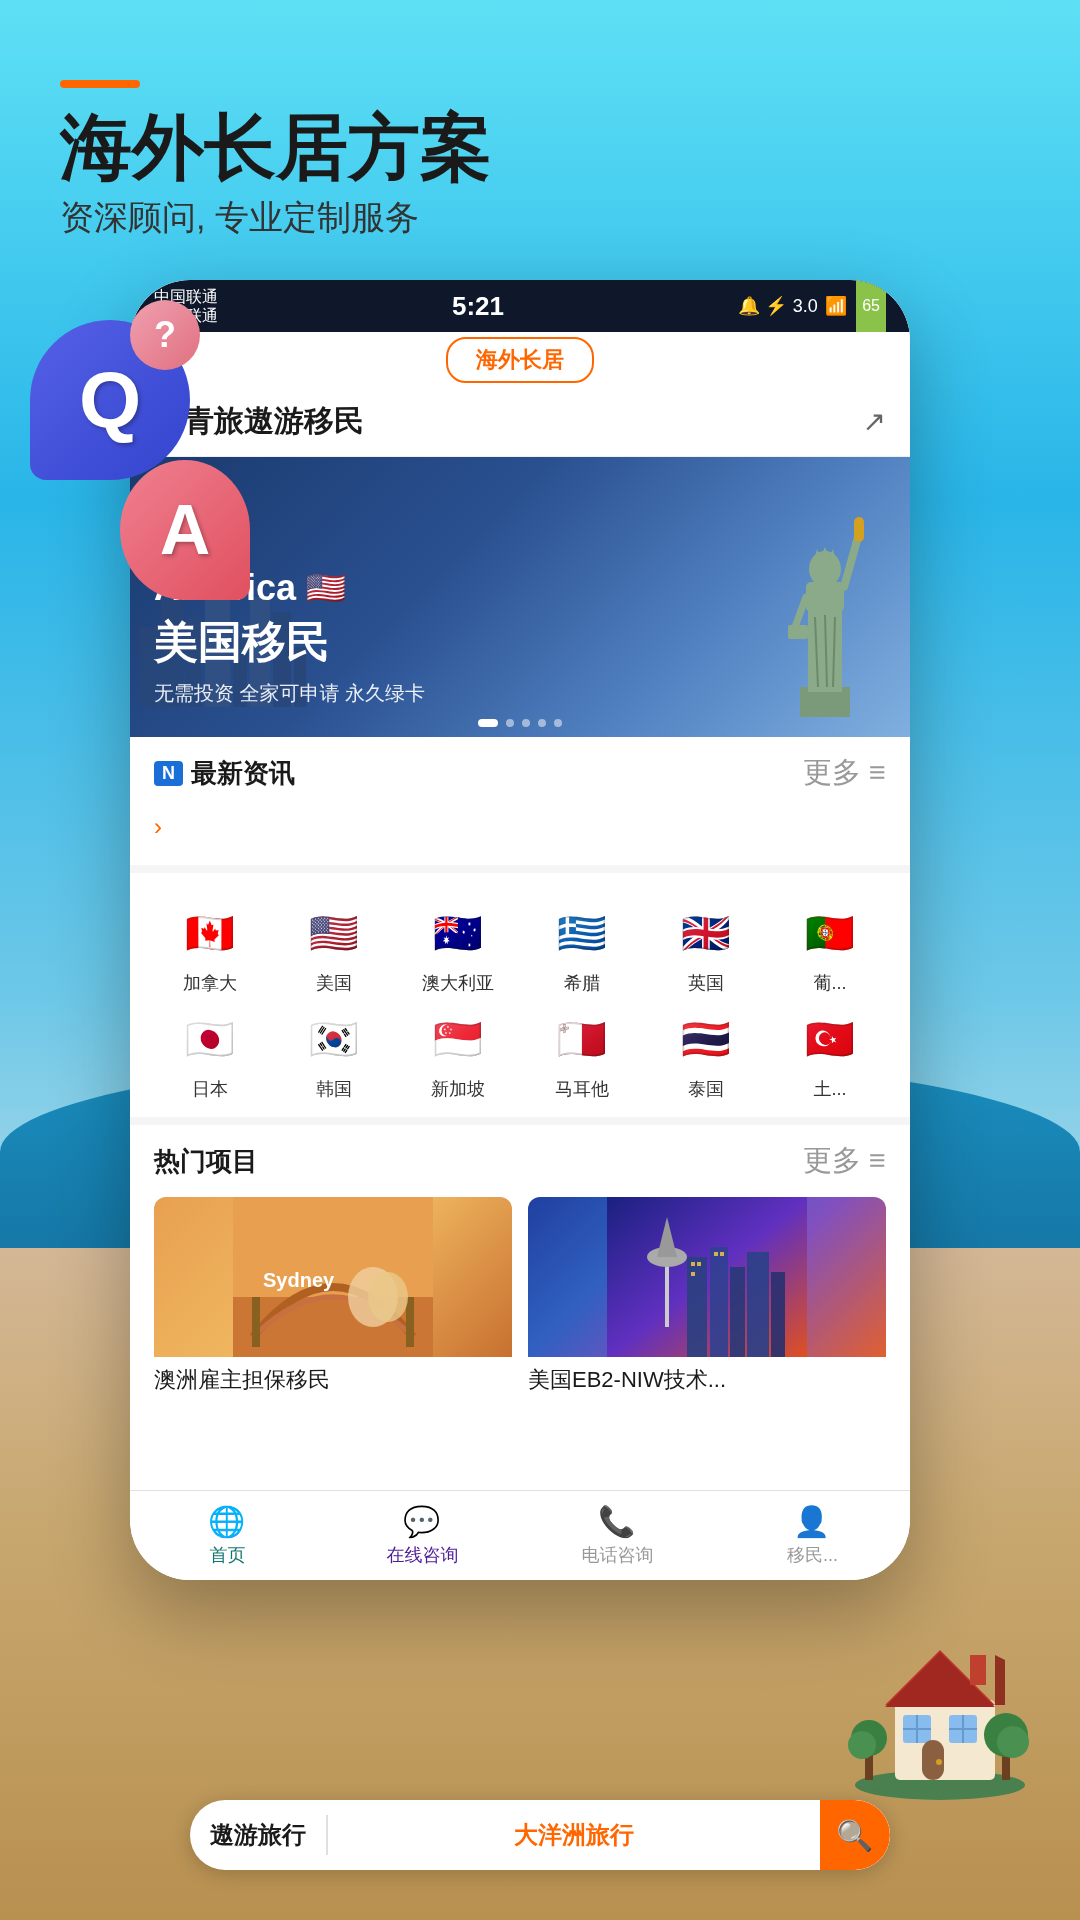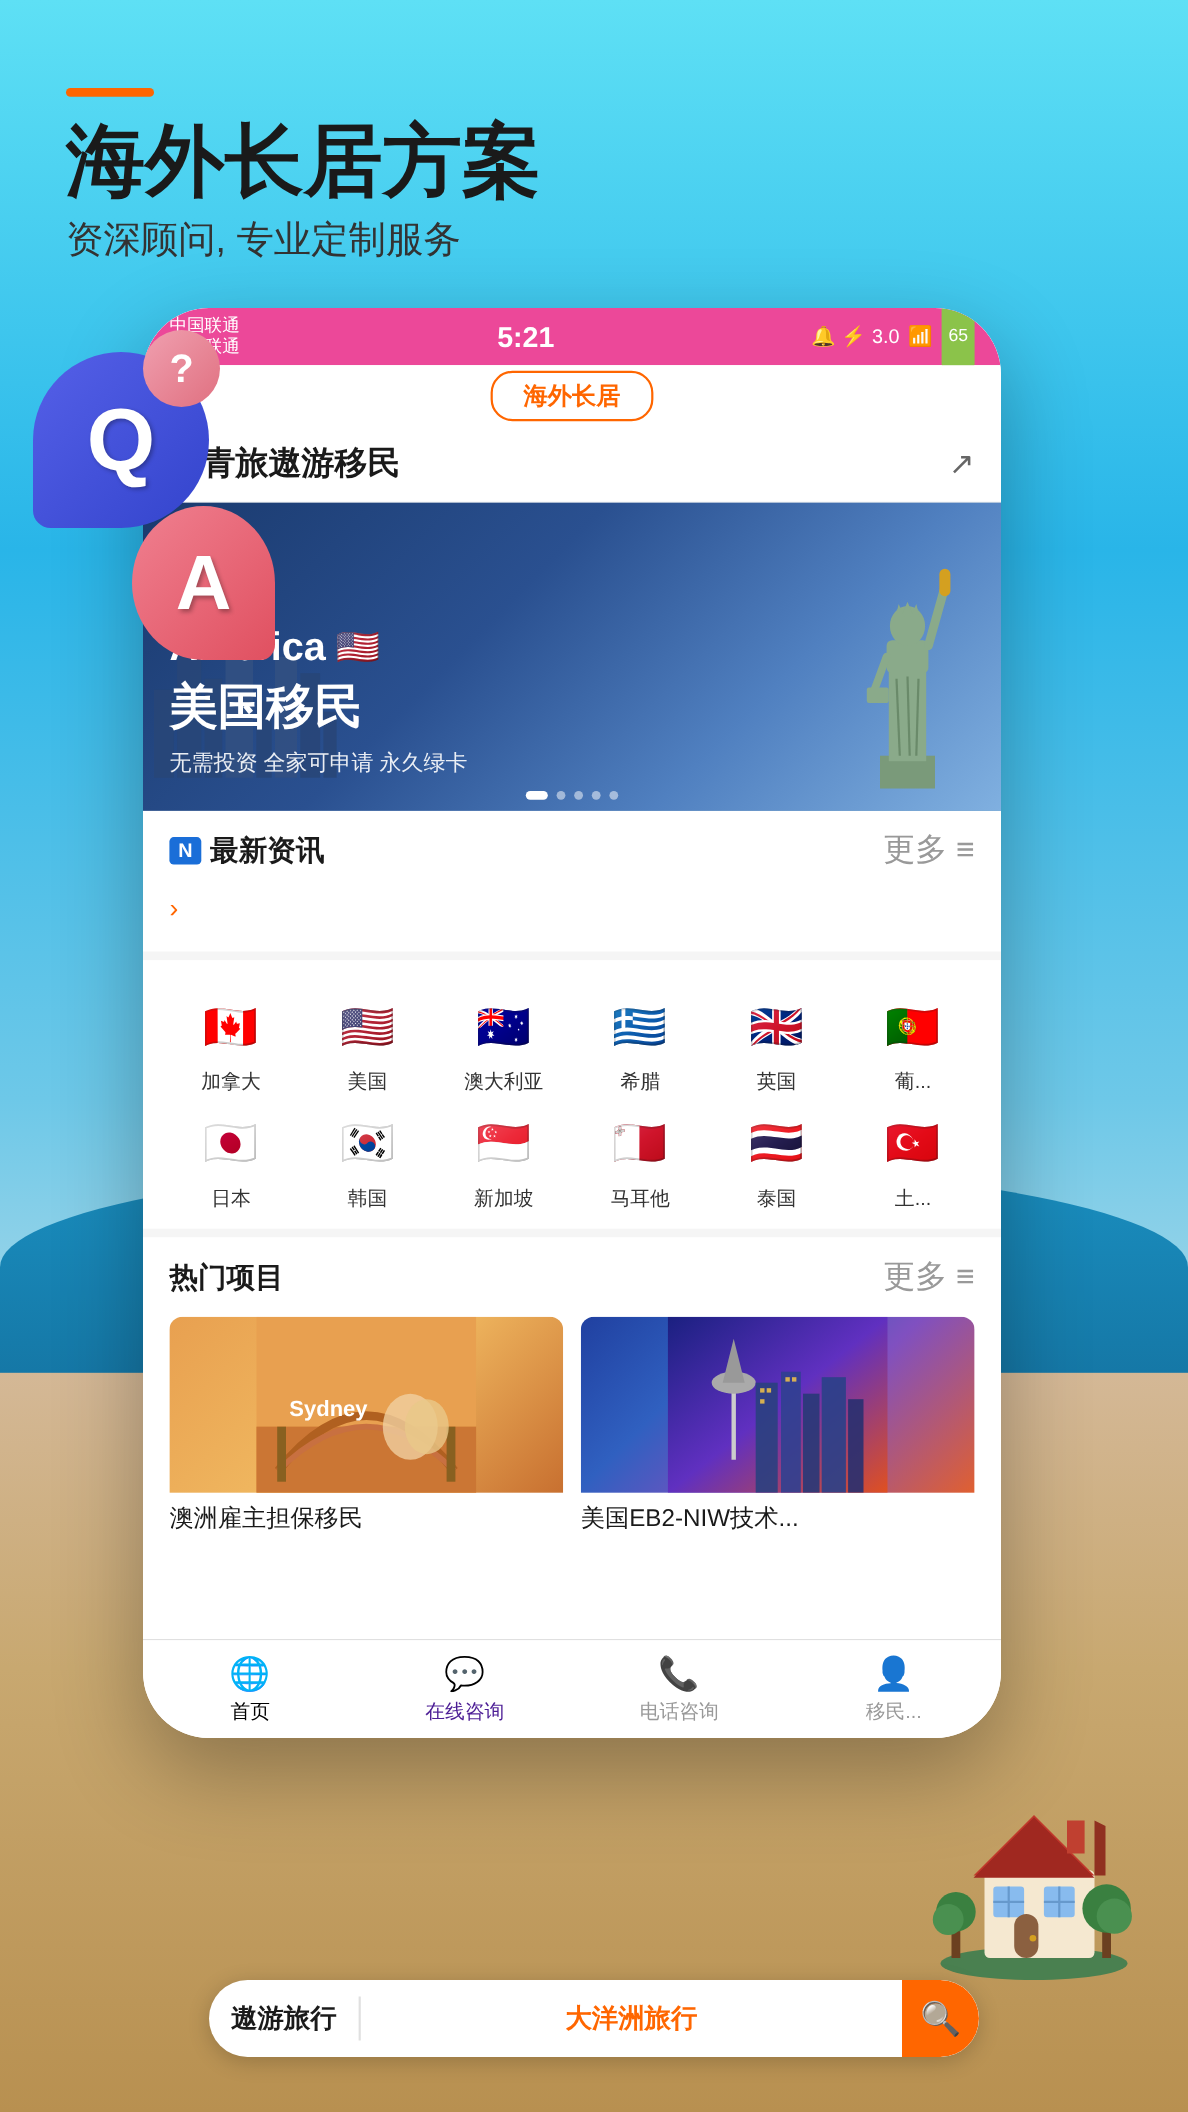--- a/index.html
+++ b/index.html
@@ -136,21 +136,21 @@
     }
     .phone-inner {
       width: 100%;
       height: 100%;
       overflow: hidden;
       border-radius: 60px;
     }
 
     
     .status-bar {
-      background: #ec4899;
+      background: #0f172a;
       color: white;
       padding: 8px 24px;
       font-size: 20px;
       display: flex;
       justify-content: space-between;
       align-items: center;
       height: 52px;
     }
     .status-carrier { display: flex; flex-direction: column; gap: 0; }
     .carrier-line { font-size: 16px; line-height: 1.2; }
@@ -664,21 +664,21 @@
               </svg>
             </div>
             <div class="project-title">美国EB2-NIW技术...</div>
           </div>
         </div>
       </div>
 
       <div class="bottom-nav">
       <div class="nav-item active">
         <div class="nav-icon" style="color:#ff6600">🌐</div>
-        <div class="nav-label" style="color:#000000">首页</div>
+        <div class="nav-label" style="color:#0f766e">首页</div>
       </div>
           <div class="nav-item">
         <div class="nav-icon" style="color:#999">💬</div>
         <div class="nav-label" style="color:#4c1d95">在线咨询</div>
       </div>
           <div class="nav-item">
         <div class="nav-icon" style="color:#999">📞</div>
         <div class="nav-label" style="color:#999">电话咨询</div>
       </div>
           <div class="nav-item">

